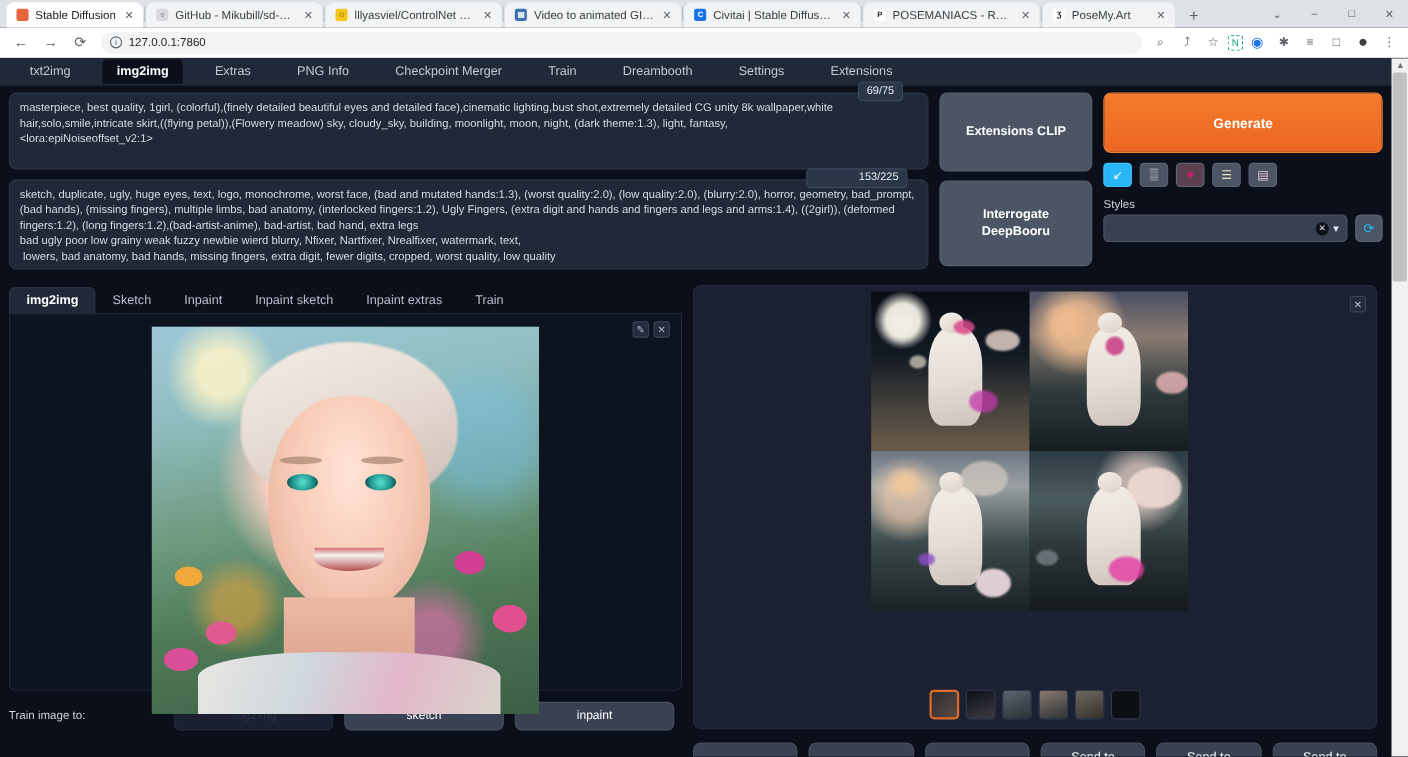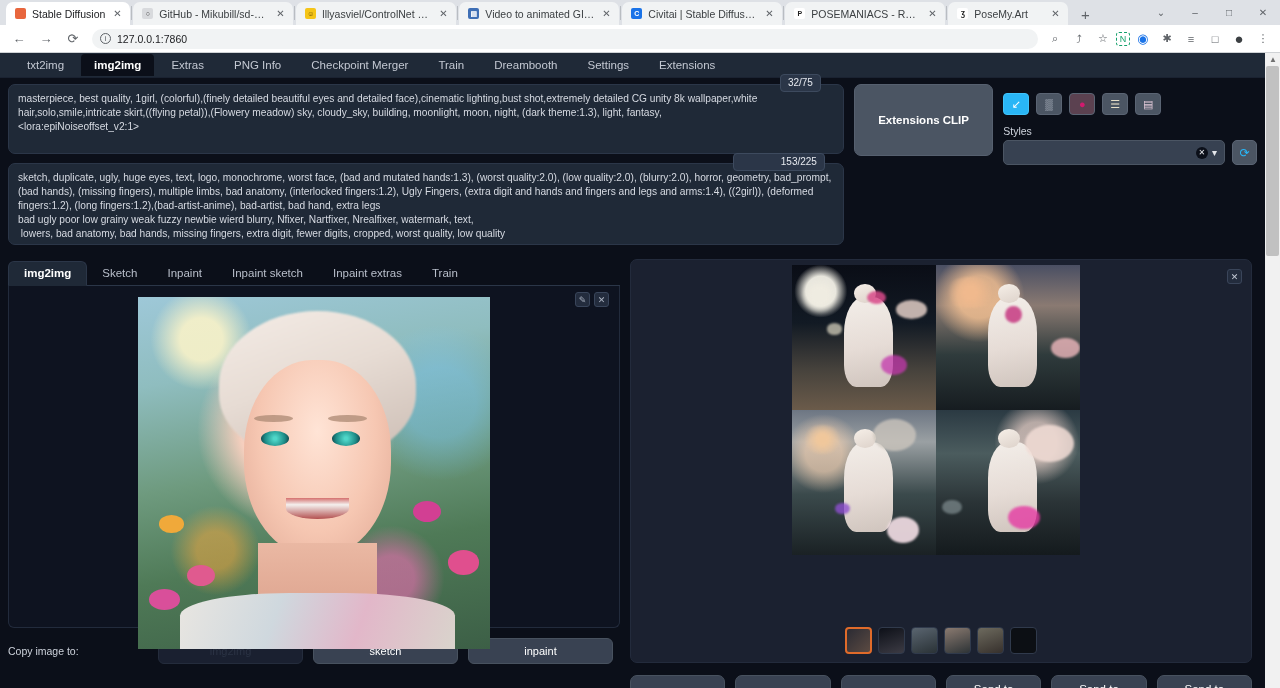--- a/index.html
+++ b/index.html
@@ -117,21 +117,21 @@
     position: absolute; right: 3px; top: 2px;
     font-size: 8px; color: #707070;
   }
 
   .topnav {
     height: 25px;
     background: #1f2937;
     display: flex;
     align-items: center;
     padding-left: 14px;
-    gap: 4px;
+    gap: 16px;
     border-bottom: 1px solid #1a2231;
   }
   .topnav .navitem {
     font-size: 11.5px;
     color: #c3c8d2;
     padding: 4px 13px;
     white-space: nowrap;
   }
   .topnav .navitem.active {
     color: #ffffff;
@@ -511,35 +511,38 @@
       <div class="navitem">Extensions</div>
     </div>
 
     <div class="content">
 
       <div class="prompt-row">
         <div class="prompt-col">
           <div class="prompt-box p1">
             <span style="white-space:pre-wrap;display:block">masterpiece, best quality, 1girl, (colorful),(finely detailed beautiful eyes and detailed face),cinematic lighting,bust shot,extremely detailed CG unity 8k wallpaper,white hair,solo,smile,intricate skirt,((flying petal)),(Flowery meadow) sky, cloudy_sky, building, moonlight, moon, night, (dark theme:1.3), light, fantasy,
 &lt;lora:epiNoiseoffset_v2:1&gt;</span>
-            <span class="token-badge">32/75</span>
+            <span class="token-badge">69/75</span>
           </div>
           <div class="prompt-box p2">
             <span style="white-space:pre-wrap;display:block">sketch, duplicate, ugly, huge eyes, text, logo, monochrome, worst face, (bad and mutated hands:1.3), (worst quality:2.0), (low quality:2.0), (blurry:2.0), horror, geometry, bad_prompt, (bad hands), (missing fingers), multiple limbs, bad anatomy, (interlocked fingers:1.2), Ugly Fingers, (extra digit and hands and fingers and legs and arms:1.4), ((2girl)), (deformed fingers:1.2), (long fingers:1.2),(bad-artist-anime), bad-artist, bad hand, extra legs
 bad ugly poor low grainy weak fuzzy newbie wierd blurry, Nfixer, Nartfixer, Nrealfixer, watermark, text,
  lowers, bad anatomy, bad hands, missing fingers, extra digit, fewer digits, cropped, worst quality, low quality</span>
             <span class="token-badge neg">153/225</span>
           </div>
         </div>
 
         <div class="interrogate-col">
           <div class="btn-interrogate clip">Extensions CLIP</div>
+          <div class="btn-interrogate booru" style="white-space:pre-line">Interrogate
+DeepBooru</div>
         </div>
 
         <div class="gen-col">
+          <div class="btn-generate">Generate</div>
           <div class="icon-row">
             <div class="icon-btn blue" style="color:#fff">↙</div>
             <div class="icon-btn" style="color:#cbd2dd">▒</div>
             <div class="icon-btn" style="color:#d11a6e;background:#5b4150">●</div>
             <div class="icon-btn" style="color:#e8dfc8">☰</div>
             <div class="icon-btn" style="color:#e0c8d8">▤</div>
           </div>
           <div class="styles-label">Styles</div>
           <div class="styles-row">
             <div class="styles-select">
@@ -582,21 +585,21 @@
               <div class="pt-brow l"></div>
               <div class="pt-brow r"></div>
               <div class="pt-eye l"></div>
               <div class="pt-eye r"></div>
               <div class="pt-mouth"></div>
               <div class="pt-neck"></div>
               <div class="pt-dress"></div>
             </div>
           </div>
           <div class="copyrow">
-            <div class="copylabel">Copy image to:</div>
+            <div class="copylabel">Train image to:</div>
             <div class="cbtn disabled">img2img</div>
             <div class="cbtn">sketch</div>
             <div class="cbtn">inpaint</div>
           </div>
         </div>
 
         <div style="width:622px">
           <div class="right-panel">
             <div class="gal-close">✕</div>
             <div class="gal-main">

